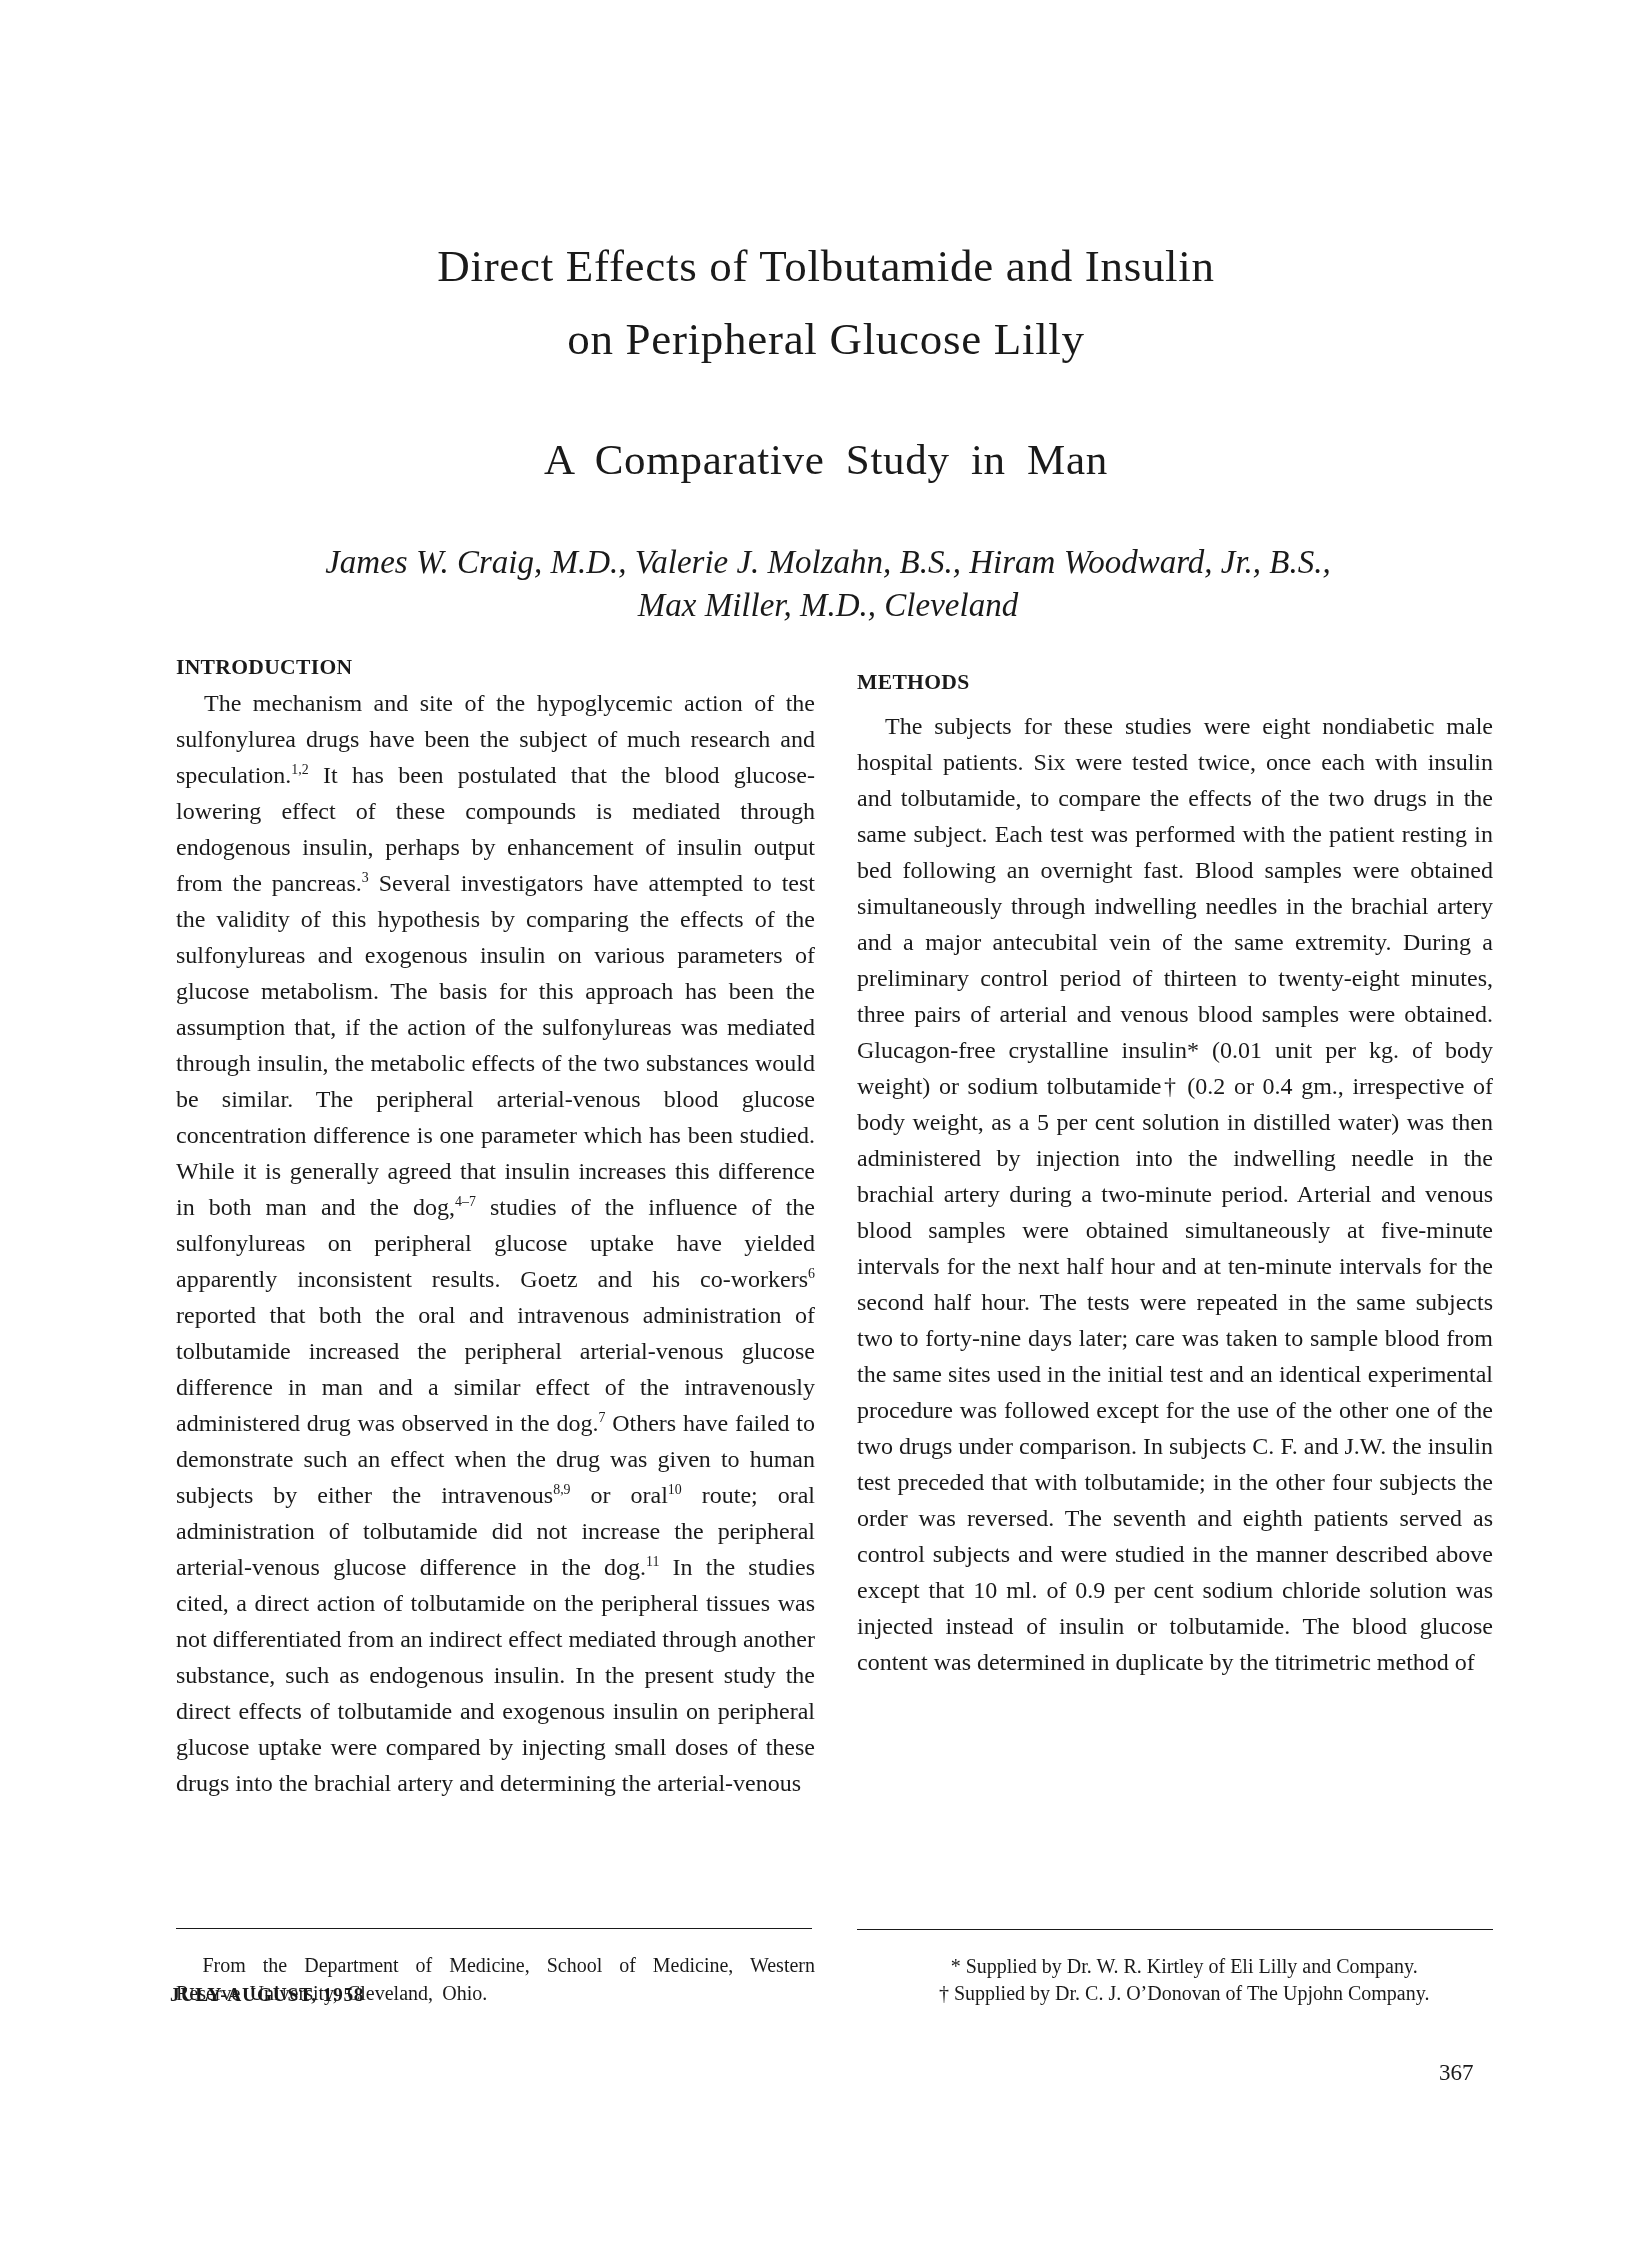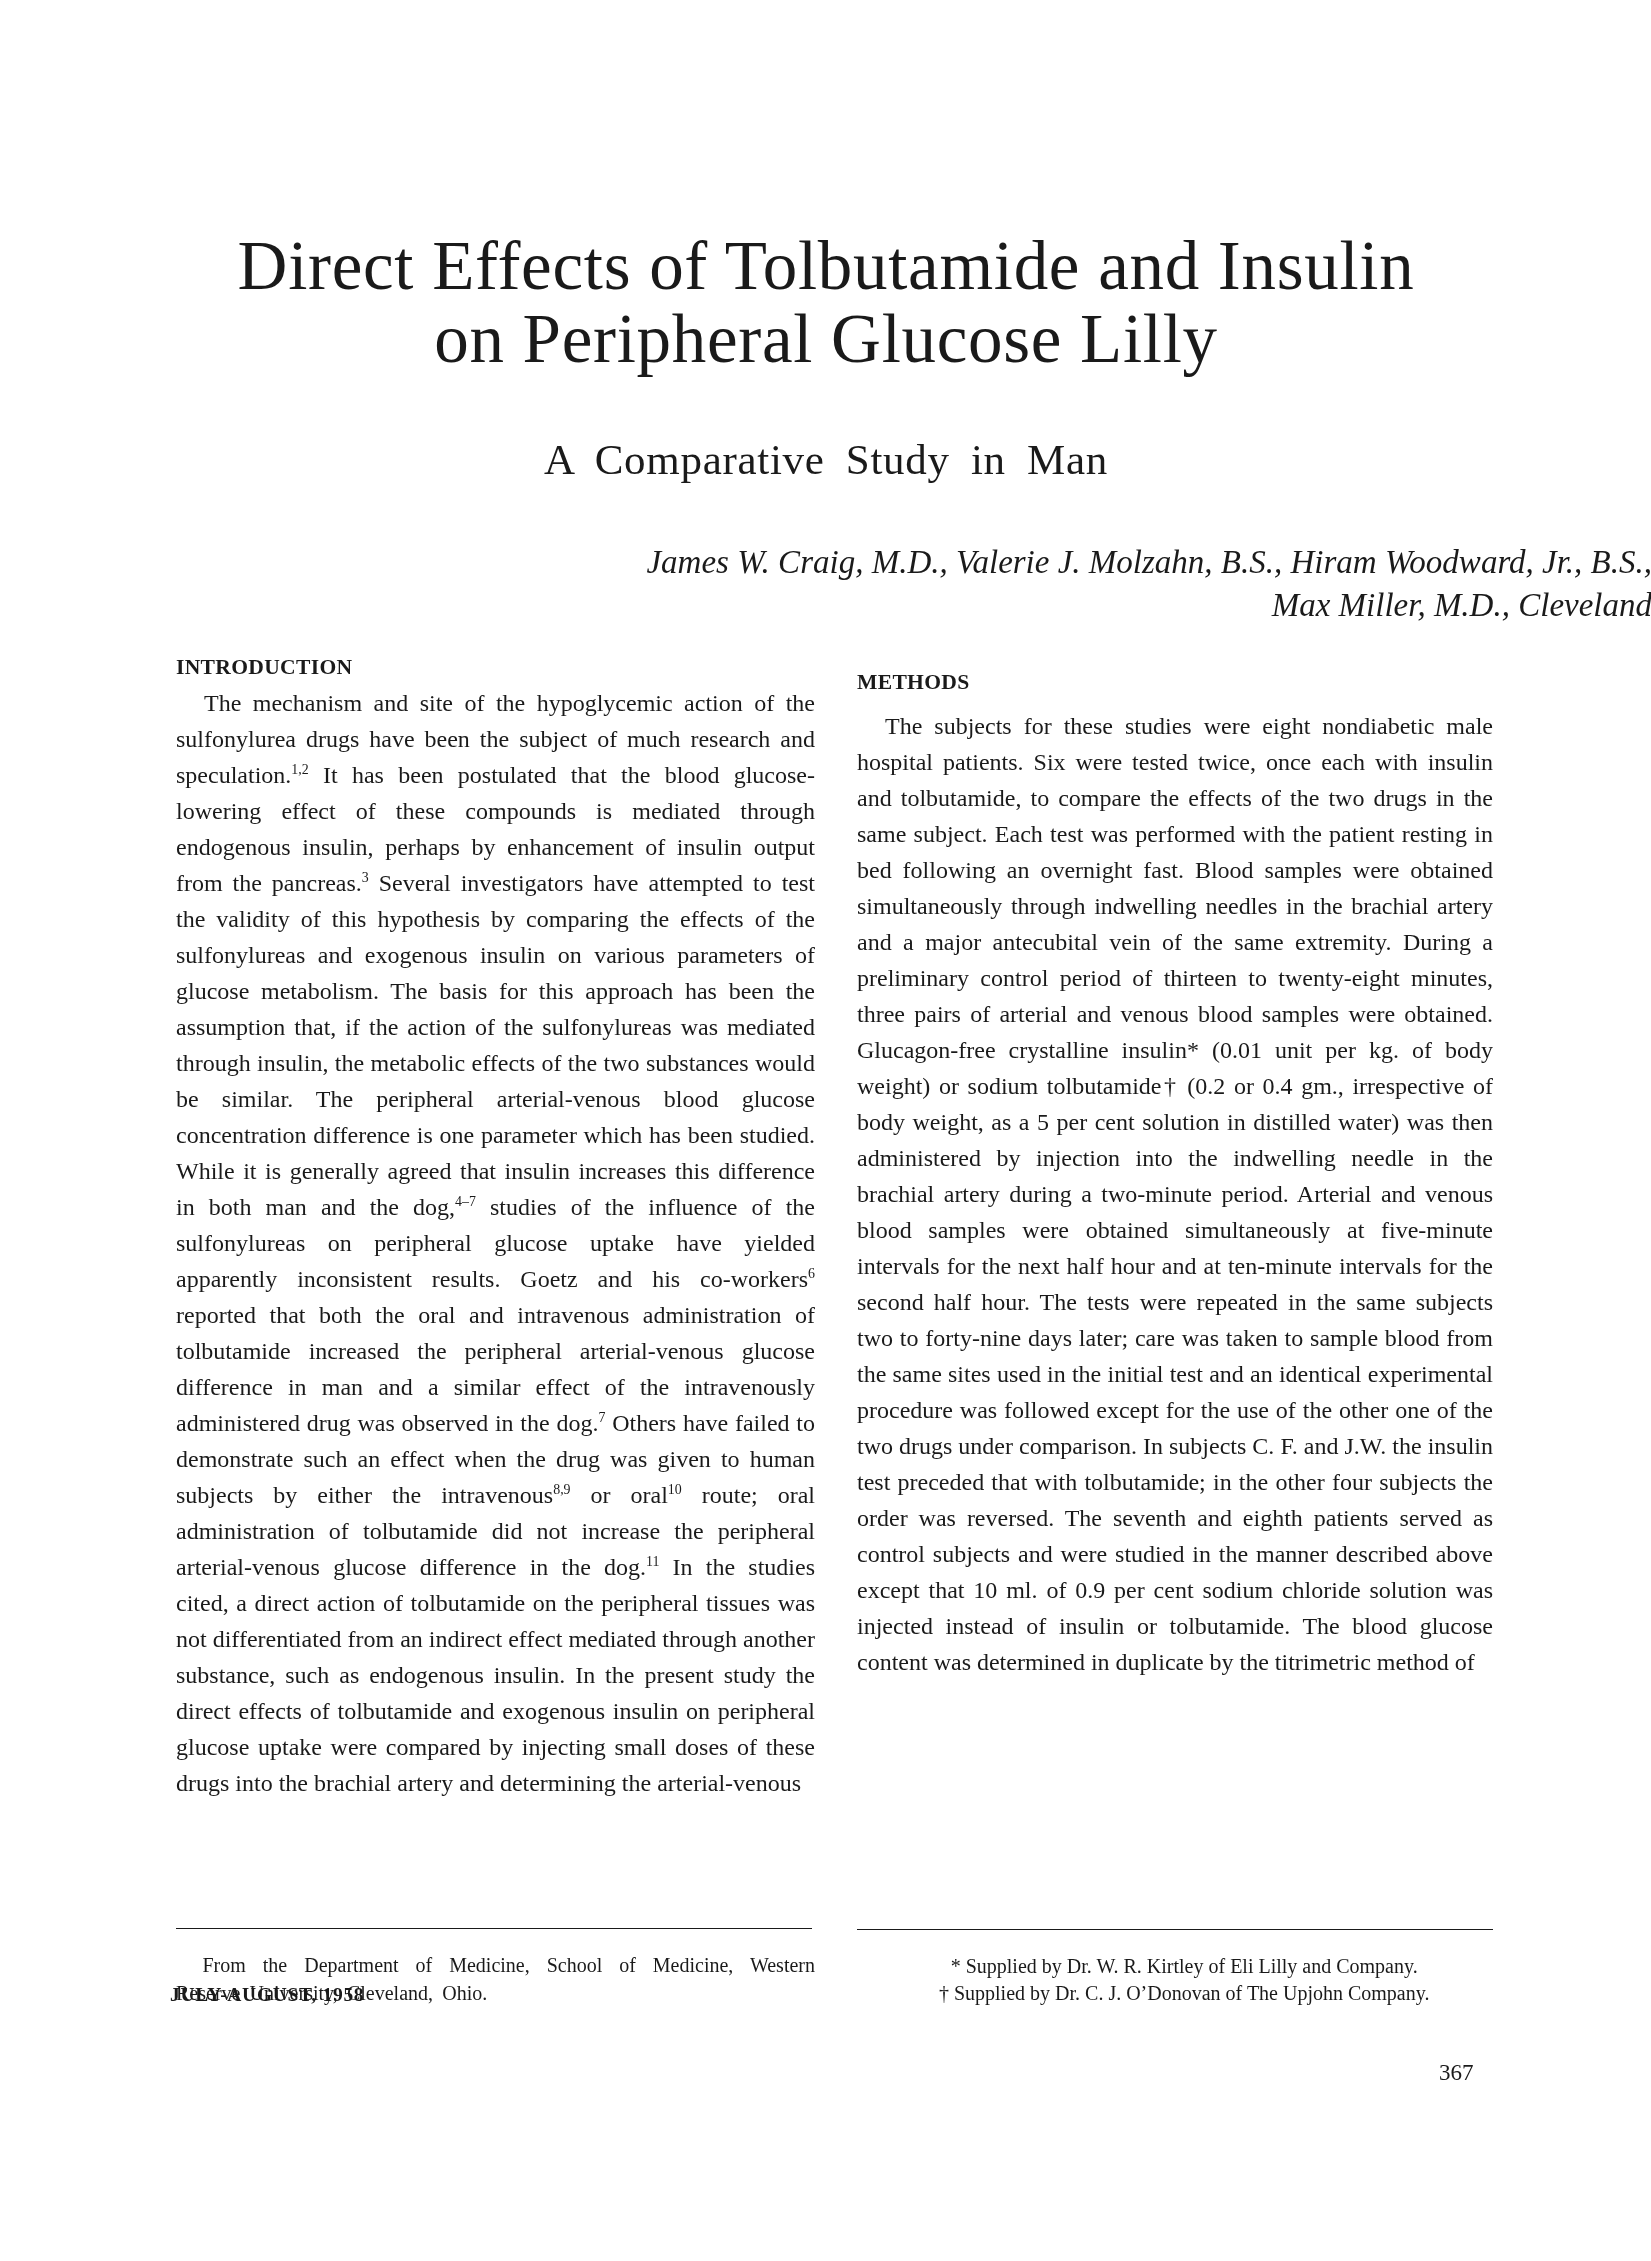--- a/index.html
+++ b/index.html
@@ -1,21 +1,21 @@
 <!DOCTYPE html>
 <html style="font-size:11px"><head>
 <meta charset="utf-8">
 <style>
   html, body { margin: 0; padding: 0; background: #ffffff; }
   body { width: 1652px; height: 2261px; position: relative; overflow: hidden;
          font-family: "Liberation Serif", "DejaVu Serif", serif; color: #1a1a1a; }
   .title-block { position: absolute; left: 0; top: 230px; width: 1652px; text-align: center; }
-  .title { font-size: 69px; line-height: 73px; margin: 0; font-weight: normal; letter-spacing: 0.7px; }
+  .title { font-size: 45px; line-height: 73px; margin: 0; font-weight: normal; letter-spacing: 0.7px; }
   .subtitle { font-size: 43px; margin: 59px 0 0 0; font-weight: normal; word-spacing: 9.8px; letter-spacing: 0.7px; }
-  .authors { font-size: 33px; font-style: italic; margin: 57px 0 0 4px; line-height: 43px; text-align: right; }
+  .authors { font-size: 33px; font-style: italic; margin: 57px 0 0 4px; line-height: 43px; }
   .col { position: absolute; top: 649px; width: 639px; font-size: 24px; line-height: 36px; text-align: justify; }
   .col.left { left: 176px; }
   .col.right { left: 857px; width: 636px; }
   .section-head { text-align: left; font-size: 21.6px; letter-spacing: 0.3px; margin: 0; line-height: 36px; }
   .para { margin: 0; text-indent: 0; }
   .para.indent { text-indent: 28px; }
   sup { font-size: 58%; line-height: 0; vertical-align: 0.62em; }
   .methods-head { margin-top: 15.4px; margin-bottom: 8px; }
   .rule { position: absolute; height: 1.4px; background: #1a1a1a; }
   .rule.left { left: 176px; width: 636px; top: 1928px; }

